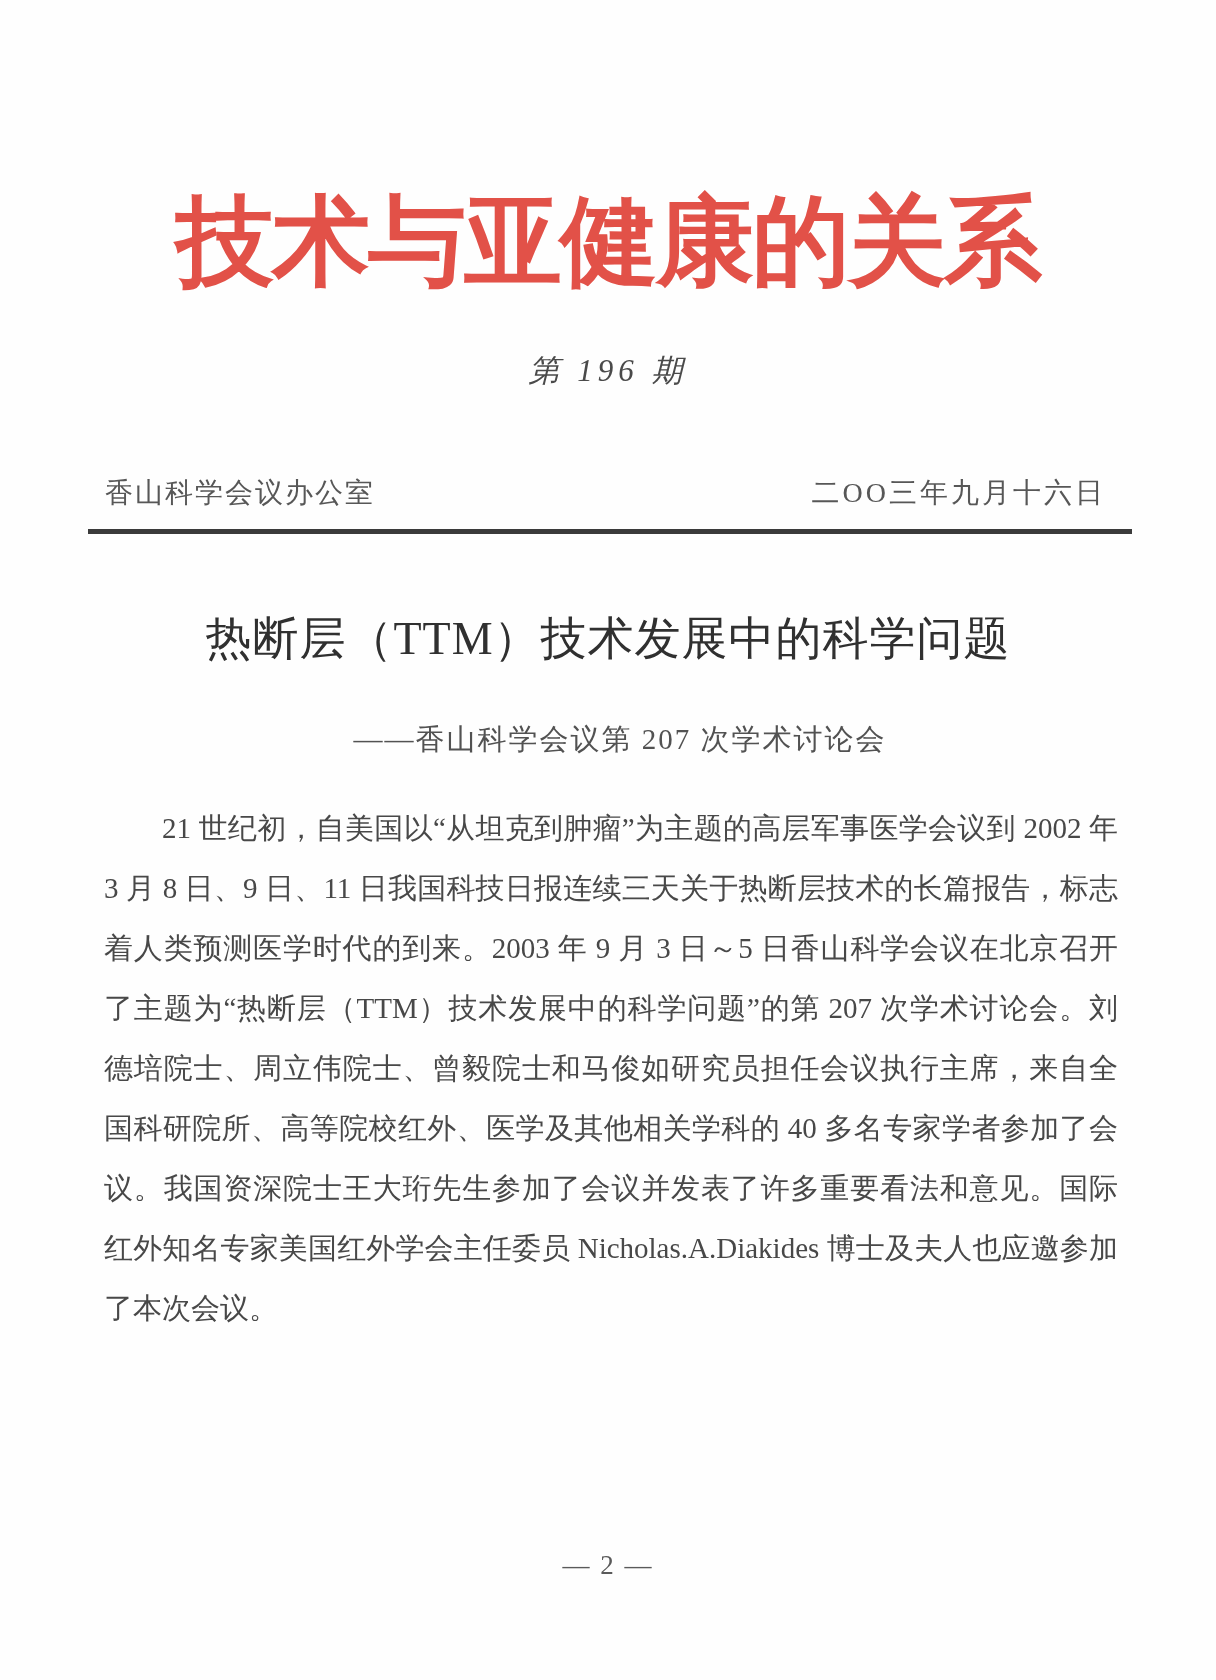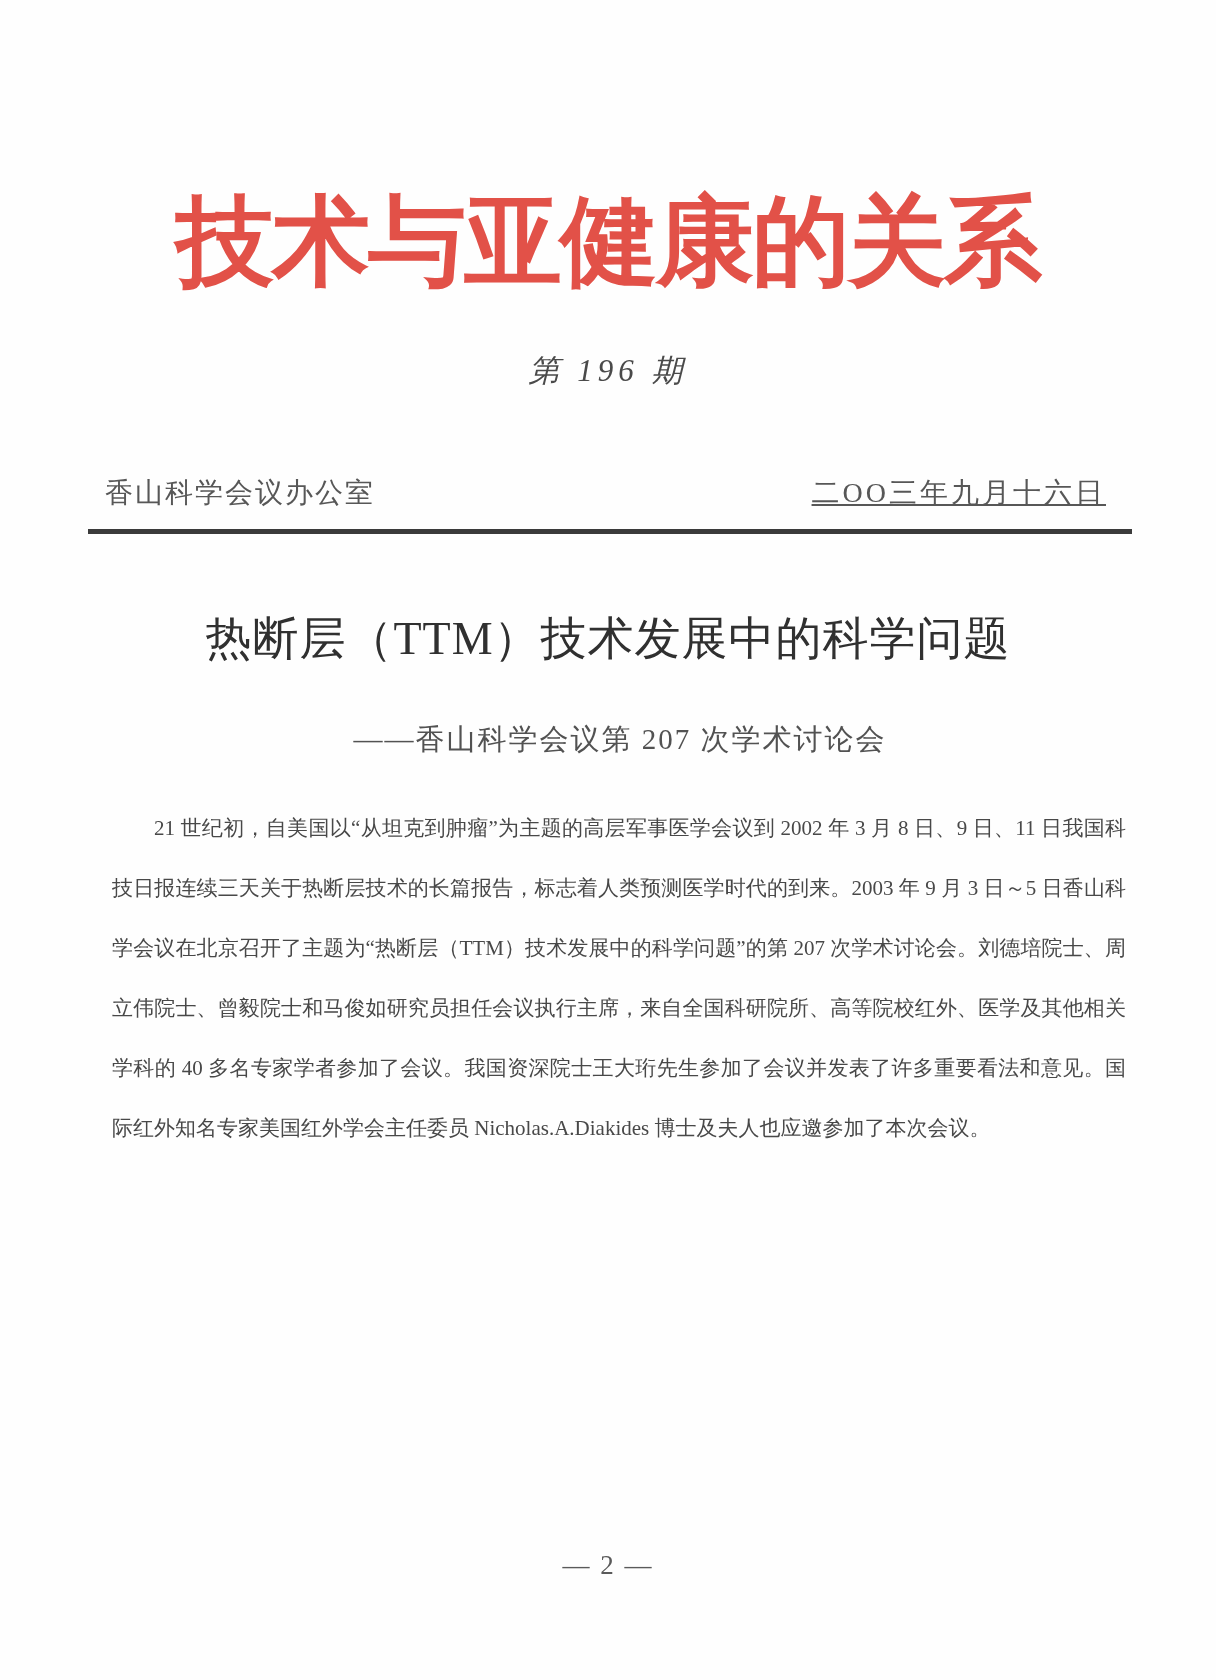--- a/index.html
+++ b/index.html
@@ -50,21 +50,21 @@
     top: 474px;
     left: 105px;
     right: 110px;
     display: flex;
     justify-content: space-between;
     align-items: baseline;
     font-size: 28px;
     color: #575757;
   }
   .meta-office { letter-spacing: 2px; }
-  .meta-date   { letter-spacing: 3px; text-decoration: underline; }
+  .meta-date   { letter-spacing: 3px; }
   .head-rule {
     position: absolute;
     top: 521px;
     left: 88px;
     width: 1044px;
     height: 5px;
     background: #3b3b3b;
     border: none;
   }
   .article-title {
@@ -85,23 +85,23 @@
     left: 12px;
     width: 100%;
     text-align: center;
     font-size: 29px;
     letter-spacing: 2px;
     color: #525252;
   }
   .body-text {
     position: absolute;
     top: 798px;
-    left: 112px;
+    left: 104px;
     width: 1014px;
-    font-size: 21px;
+    font-size: 29px;
     line-height: 60px;
     text-align: justify;
     color: #484848;
   }
   .body-text p {
     margin: 0;
     text-indent: 2em;
   }
   .page-footer {
     position: absolute;

